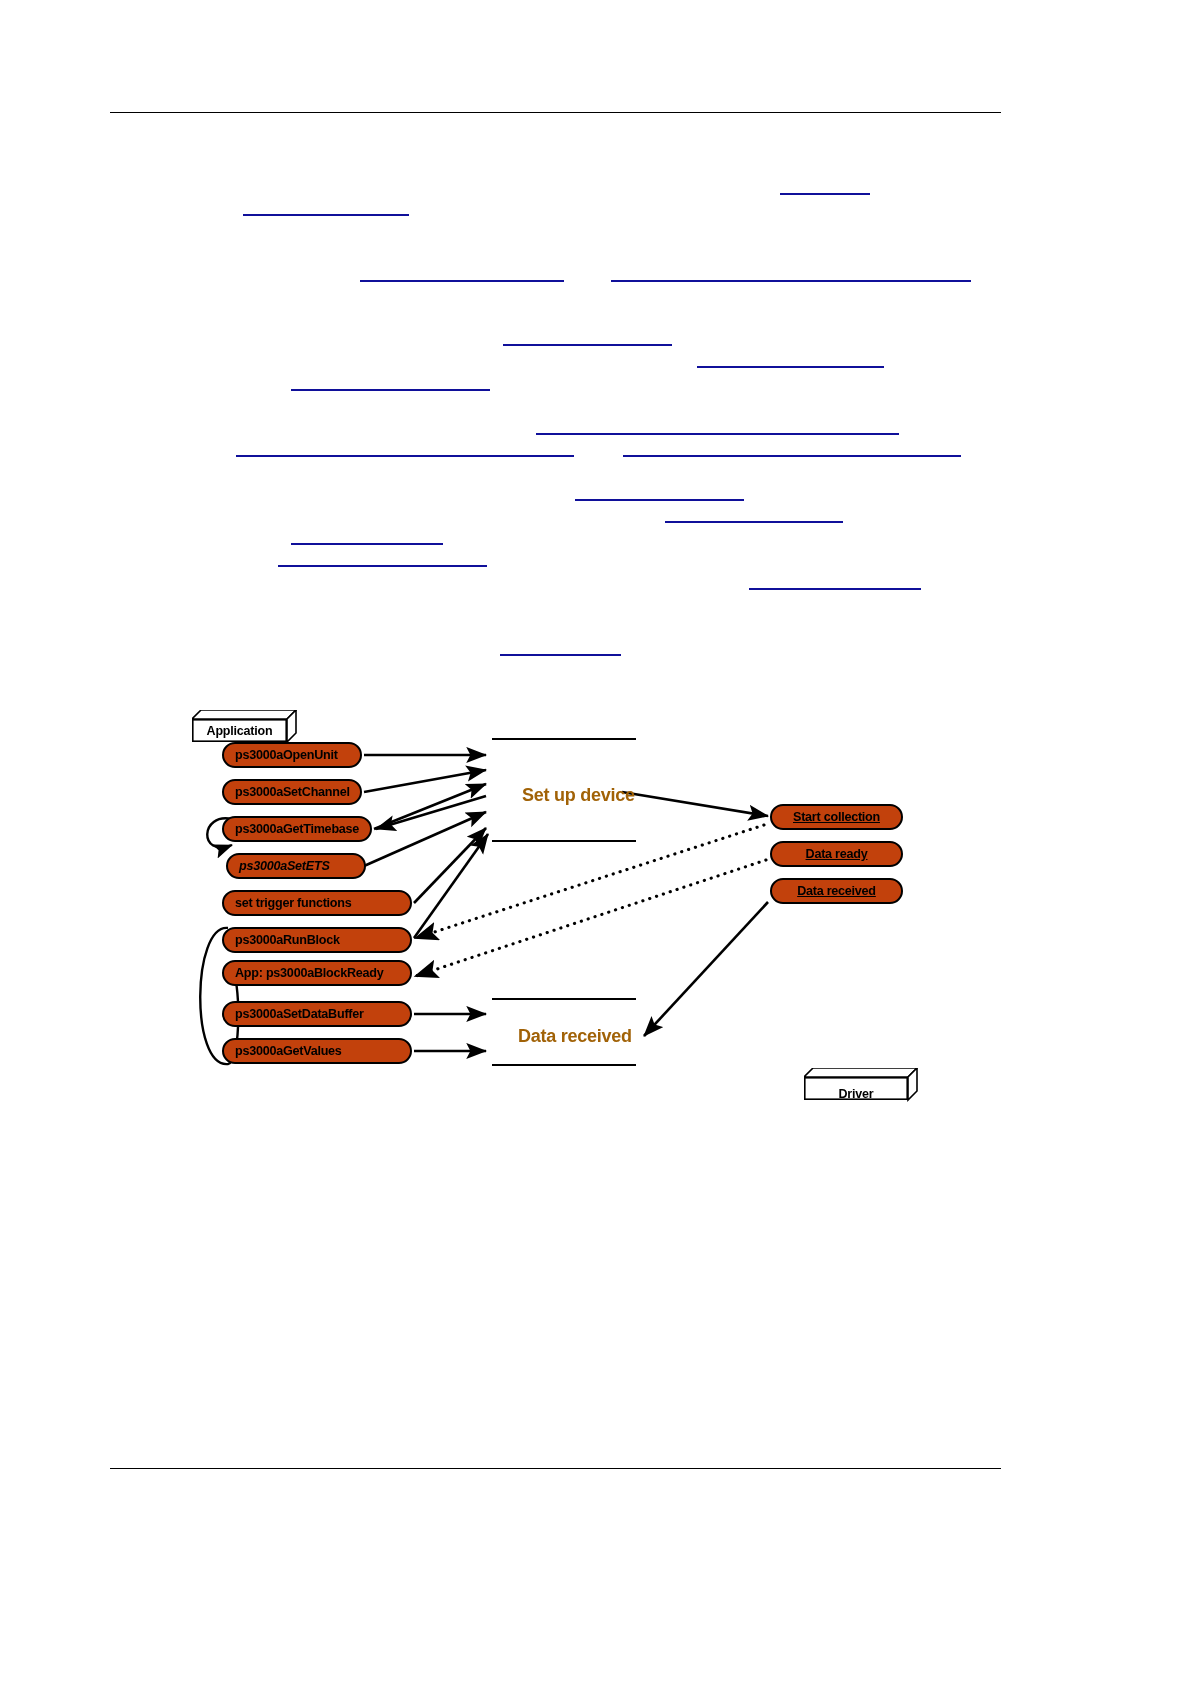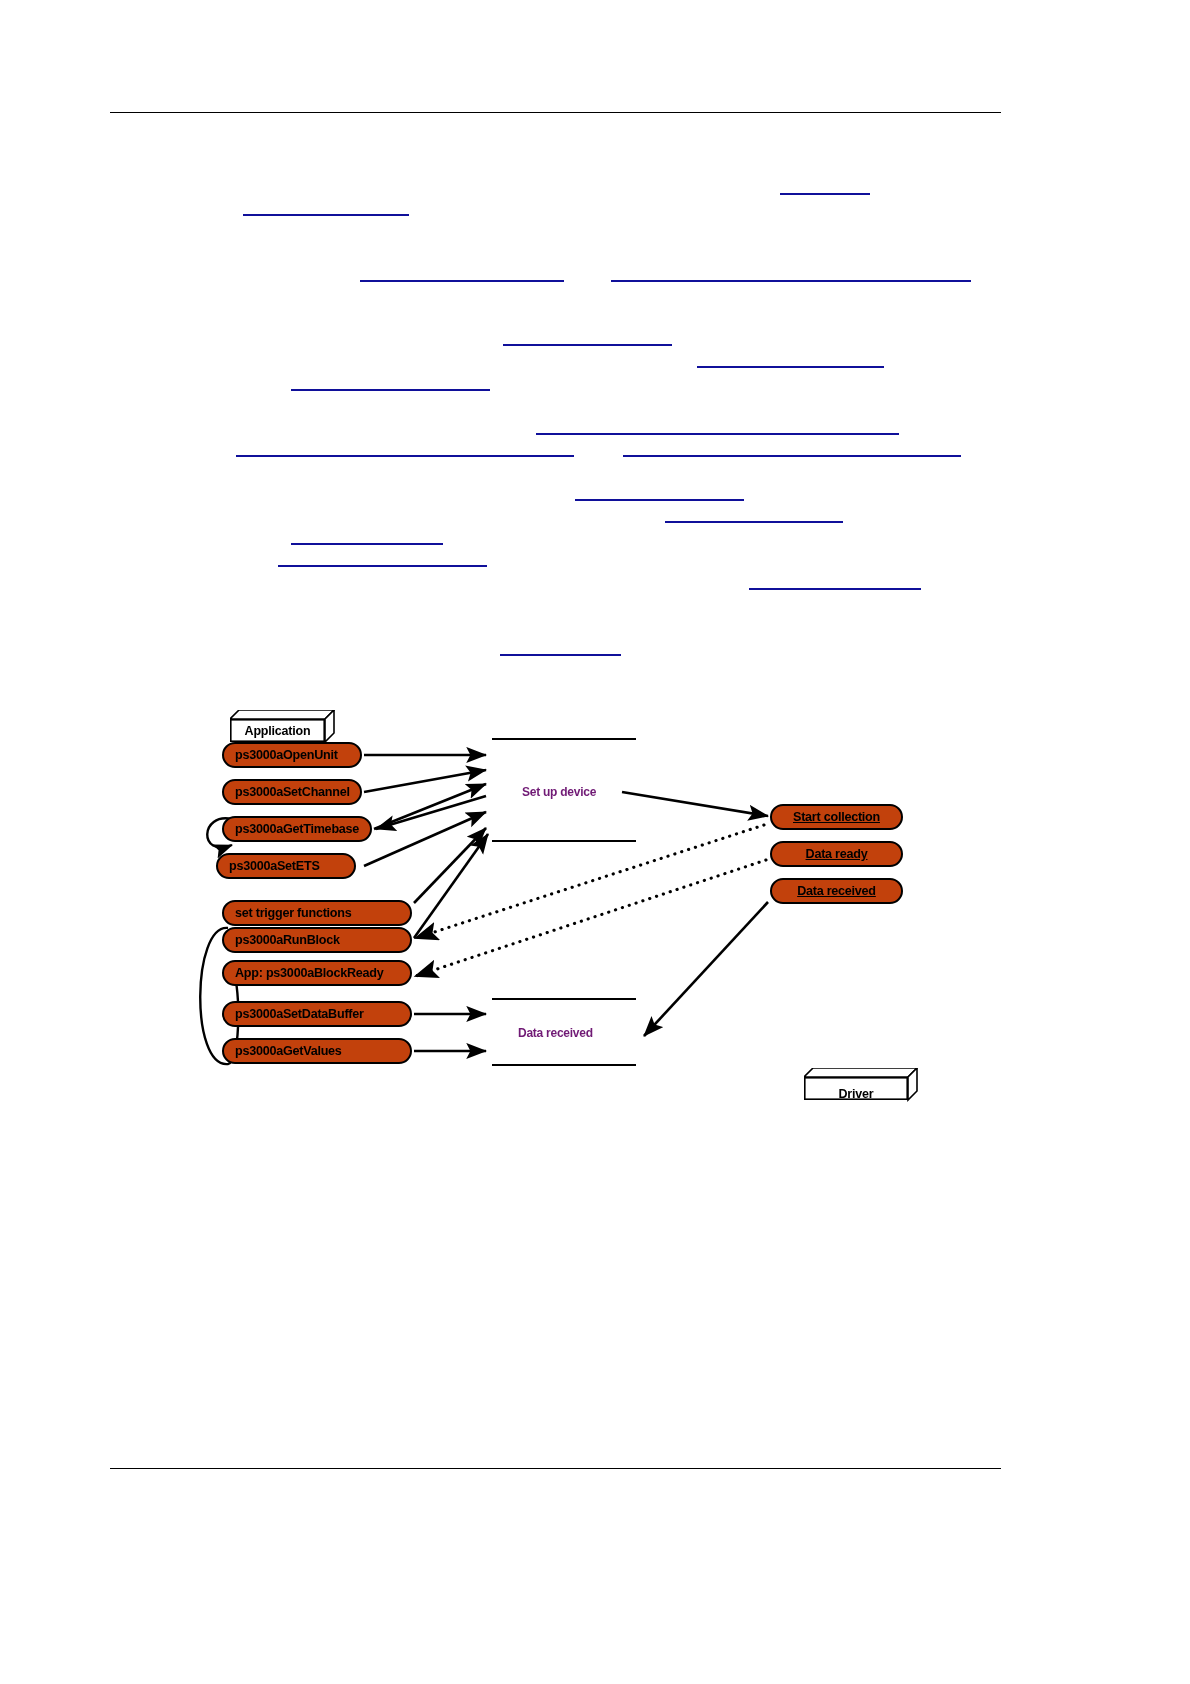--- a/index.html
+++ b/index.html
@@ -77,23 +77,23 @@
     white-space: nowrap;
   }
   .node.center {
     justify-content: center;
     padding-left: 0;
     text-decoration: underline;
   }
   
   .band-label {
     position: absolute;
-    font-size: 12px;
+    font-size: 18px;
     font-weight: bold;
-    color: #701a75;
+    color: #a16207;
     white-space: nowrap;
     letter-spacing: -0.25px;
   }
   .band-line {
     position: absolute;
     height: 0;
     border-top: 2.1px solid #000000;
   }
 </style>
 </head>
@@ -154,21 +154,21 @@
       <line x1="574" y1="172" x2="224" y2="288" stroke="#000" stroke-width="3.1" stroke-linecap="round" stroke-dasharray="0.2 7" marker-end="url(#ahd)"></line>
 
       <line x1="222" y1="326" x2="294" y2="326" stroke="#000" stroke-width="2.6" marker-end="url(#ah)"></line>
 
       <line x1="222" y1="363" x2="294" y2="363" stroke="#000" stroke-width="2.6" marker-end="url(#ah)"></line>
 
       <line x1="576" y1="214" x2="452" y2="348" stroke="#000" stroke-width="2.6" marker-end="url(#ah)"></line>
     </svg>
 
     <div id="slabs-layer">
-        <div class="slab" style="left: 0px; top: 22px; width: 104px; height: 32px; margin-left: 38px;">
+        <div class="slab" style="left: 0px; top: 22px; width: 104px; height: 32px;">
           <svg width="104" height="32" style="position: absolute; left: 0px; top: 0px;">
             <path d="M0,9 L9,0 L104,0 L95,9 Z" fill="#ffffff" stroke="#000" stroke-width="1.6"></path>
             <path d="M95,9 L104,0 L104,23 L95,32 Z" fill="#ffffff" stroke="#000" stroke-width="1.6"></path>
             <rect x="0.8" y="9.8" width="93.4" height="21.4" fill="#ffffff" stroke="#000" stroke-width="1.6"></rect>
           </svg>
           <div style="position: absolute; left: 0px; top: 9px; width: 95px; height: 23px; display: flex; align-items: center; justify-content: center;">Application</div>
         </div>
         <div class="slab" style="left: 612px; top: 380px; width: 113px; height: 32px;">
           <svg width="113" height="32" style="position: absolute; left: 0px; top: 0px;">
             <path d="M0,9 L9,0 L113,0 L104,9 Z" fill="#ffffff" stroke="#000" stroke-width="1.6"></path>
@@ -183,22 +183,22 @@
         <div class="band-line" style="left: 300px; top: 152px; width: 144px;"></div>
         <div class="band-label" style="left: 330px; top: 97px;">Set up device</div>
         <div class="band-line" style="left: 300px; top: 310px; width: 144px;"></div>
         <div class="band-line" style="left: 300px; top: 376px; width: 144px;"></div>
         <div class="band-label" style="left: 326px; top: 338px;">Data received</div>
       </div>
     <div id="app-nodes-layer">
         <div class="node" style="left: 30px; top: 54px; width: 140px;">ps3000aOpenUnit</div>
         <div class="node" style="left: 30px; top: 91px; width: 140px;">ps3000aSetChannel</div>
         <div class="node" style="left: 30px; top: 128px; width: 150px;">ps3000aGetTimebase</div>
-        <div class="node" style="left: 24px; top: 165px; width: 140px;">ps3000aSetETS</div>
-        <div class="node" style="left: 30px; top: 212px; width: 190px;">set trigger functions</div>
+        <div class="node" style="left: 34px; top: 165px; width: 140px; font-style: italic;">ps3000aSetETS</div>
+        <div class="node" style="left: 30px; top: 202px; width: 190px;">set trigger functions</div>
         <div class="node" style="left: 30px; top: 239px; width: 190px;">ps3000aRunBlock</div>
         <div class="node" style="left: 30px; top: 272px; width: 190px;">App: ps3000aBlockReady</div>
         <div class="node" style="left: 30px; top: 313px; width: 190px;">ps3000aSetDataBuffer</div>
         <div class="node" style="left: 30px; top: 350px; width: 190px;">ps3000aGetValues</div>
       </div>
     <div id="driver-nodes-layer">
         <div class="node center" style="left: 578px; top: 116px; width: 133px;">Start collection</div>
         <div class="node center" style="left: 578px; top: 153px; width: 133px;">Data ready</div>
         <div class="node center" style="left: 578px; top: 190px; width: 133px;">Data received</div>
       </div>

